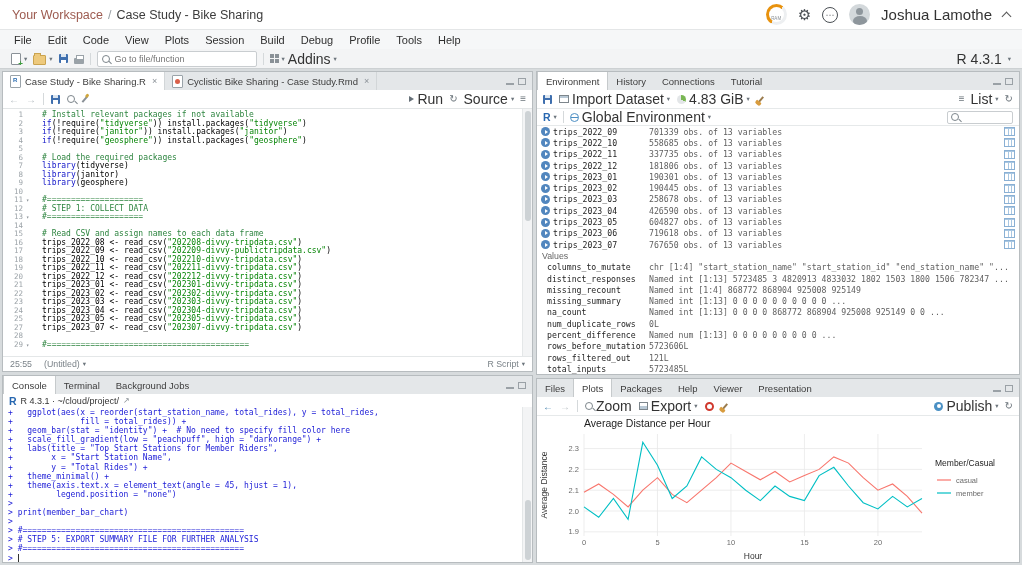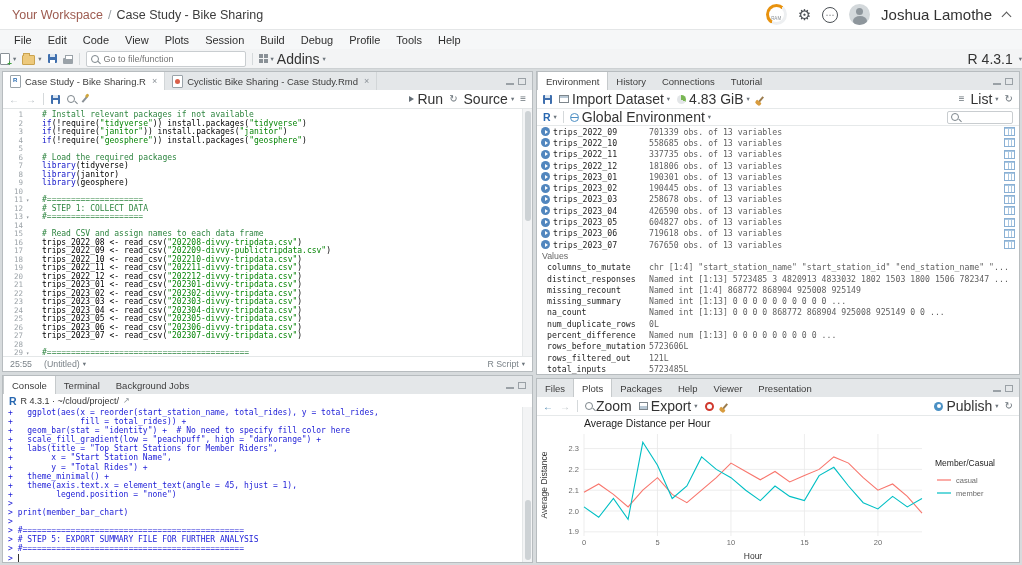--- a/index.html
+++ b/index.html
@@ -21,21 +21,21 @@
   .avatar::before{content:"";position:absolute;top:4px;left:7px;width:7px;height:7px;border-radius:50%;background:#8e969c;}
   .avatar::after{content:"";position:absolute;top:12px;left:3.5px;width:14px;height:10px;border-radius:50%;background:#8e969c;}
   .user-name{font-size:15px;color:#333;}
   .chev-up{width:6px;height:6px;border-left:1.5px solid #555;border-top:1.5px solid #555;transform:rotate(45deg);margin-top:3px;}
 
   
   #menu-bar{position:absolute;top:30px;left:0;right:0;height:19px;background:#f6f7f8;border-bottom:1px solid #e0e3e4;display:flex;align-items:center;padding-left:6px;z-index:4;}
   .menu-item{font-size:11px;color:#2f2f2f;padding:0 8px;cursor:default;}
 
   
-  #main-toolbar{position:absolute;top:49px;left:0;right:0;height:20px;background:#f3f4f5;border-bottom:1px solid #cdd1d3;display:flex;align-items:center;gap:6px;padding:0 0;box-sizing:border-box;z-index:4;}
+  #main-toolbar{position:absolute;top:49px;left:0;right:0;height:20px;background:#f3f4f5;border-bottom:1px solid #cdd1d3;display:flex;align-items:center;gap:6px;padding:0 11px;box-sizing:border-box;z-index:4;}
   .vsep{width:1px;height:12px;background:#d5d9db;flex:none;}
   .caret{font-size:6.5px;color:#6c757c;}
   .tbtn{display:flex;align-items:center;gap:3px;}
   .i-doc{width:8px;height:10px;background:#fff;border:1px solid #8a9197;border-radius:1px;position:relative;}
   .i-doc::after{content:"+";position:absolute;right:-3px;bottom:-4px;color:#3c9d3c;font-size:8px;font-weight:bold;}
   .i-folder{width:11px;height:8px;background:#edc97c;border:1px solid #caa34f;border-radius:1px;position:relative;margin-top:2px;}
   .i-folder::before{content:"";position:absolute;top:-3px;left:0;width:5px;height:2px;background:#edc97c;border:1px solid #caa34f;border-bottom:none;}
   .i-save{width:9px;height:9px;background:#3f6fae;border-radius:1px;position:relative;}
   .i-save::before{content:"";position:absolute;top:0;left:2px;width:5px;height:3px;background:#dce6f0;}
   .i-save::after{content:"";position:absolute;bottom:0;left:2px;width:5px;height:3.5px;background:#fff;}
@@ -365,25 +365,20 @@
         </div>
         <div class="code-line">
           <span class="gutter">24</span>
           <span class="fold"></span>
           <span class="code-text">trips_2023_04 &lt;- read_csv(<span class="tok-s">"202304-divvy-tripdata.csv"</span>)</span>
         </div>
         <div class="code-line">
           <span class="gutter">25</span>
           <span class="fold"></span>
           <span class="code-text">trips_2023_05 &lt;- read_csv(<span class="tok-s">"202305-divvy-tripdata.csv"</span>)</span>
-        </div>
-        <div class="code-line">
-          <span class="gutter">26</span>
-          <span class="fold"></span>
-          <span class="code-text">trips_2023_06 &lt;- read_csv(<span class="tok-s">"202306-divvy-tripdata.csv"</span>)</span>
         </div>
         <div class="code-line">
           <span class="gutter">27</span>
           <span class="fold"></span>
           <span class="code-text">trips_2023_07 &lt;- read_csv(<span class="tok-s">"202307-divvy-tripdata.csv"</span>)</span>
         </div>
         <div class="code-line">
           <span class="gutter">28</span>
           <span class="fold"></span>
           <span class="code-text"></span>

